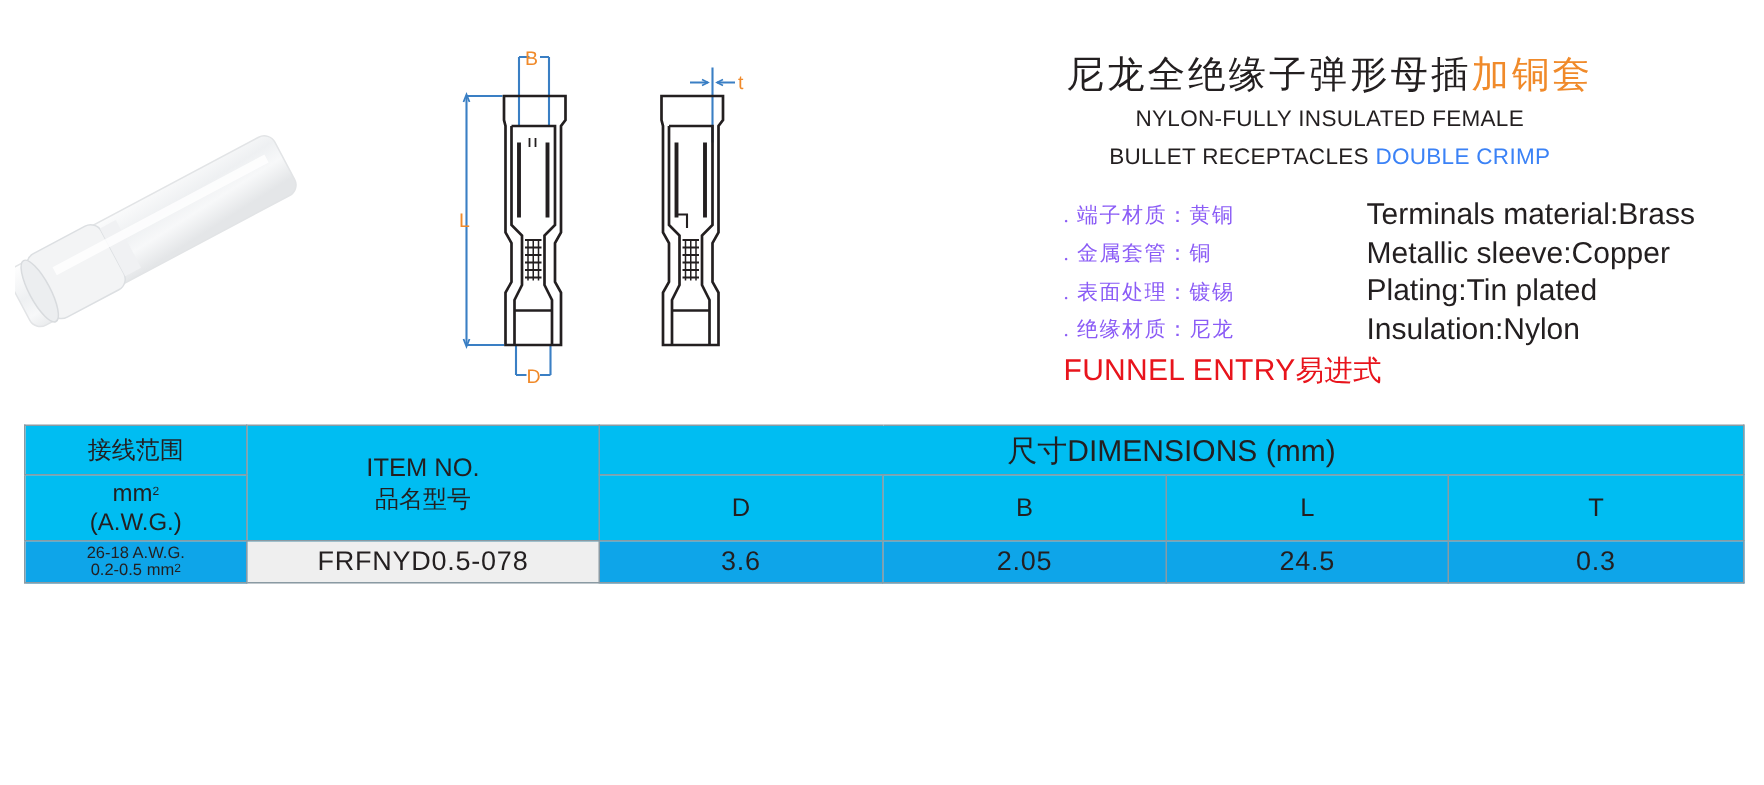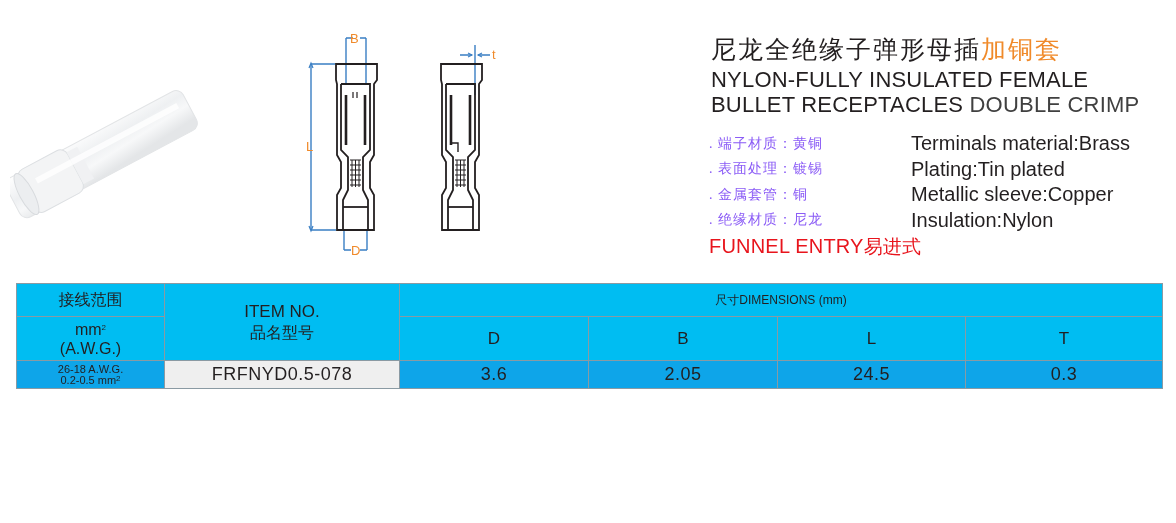--- a/index.html
+++ b/index.html
@@ -1,44 +1,44 @@
 <!DOCTYPE html>
 <html><head>
   <meta charset="utf-8">
   <style>
     html, body { margin: 0; padding: 0; background: #ffffff; }
     body { width: 1176px; height: 523px; position: relative; overflow: hidden; font-family: "Liberation Sans", "DejaVu Sans", sans-serif; color: #231f20; }
 
     .photo { position: absolute; left: 10px; top: 70px; width: 190px; height: 160px; }
     .drawing { position: absolute; left: 295px; top: 25px; width: 220px; height: 240px; }
 
-    .title-block { position: absolute; left: 711px; top: 33px; }
+    .title-block { position: absolute; left: 711px; top: 33px; text-align: center; }
     .title-cn { font-family: "DejaVu Sans", sans-serif; font-size: 25px; letter-spacing: 2px; line-height: 34px; color: #231f20; white-space: nowrap; }
     .title-cn .accent { color: #f08a2a; }
-    .title-en { font-size: 22px; line-height: 25px; color: #231f20; white-space: nowrap; letter-spacing: 0.2px; }
-    .title-en .accent { color: #404040; }
+    .title-en { font-size: 15px; line-height: 25px; color: #231f20; white-space: nowrap; letter-spacing: 0.2px; }
+    .title-en .accent { color: #3b82f6; }
 
     .specs { position: absolute; left: 709px; top: 131px; }
     .spec-row { display: flex; height: 25.5px; align-items: center; }
     .spec-cn { width: 202px; font-family: Liberation Serif, serif; font-size: 14px; letter-spacing: 1px; color: #8b5cf6; white-space: nowrap; }
     .spec-en { font-size: 20px; color: #231f20; white-space: nowrap; }
     .funnel { font-size: 20px; color: #e8141c; margin-top: 1px; white-space: nowrap; letter-spacing: 0.2px; }
     .funnel .cn { font-family: "DejaVu Sans", sans-serif; font-size: 19px; }
 
     table.spec-table { position: absolute; left: 16px; top: 283px; width: 1146px; border-collapse: collapse; table-layout: fixed; }
     table.spec-table td { border: 1.5px solid #8a9aa3; text-align: center; vertical-align: middle; padding: 0; color: #231f20; }
     .hdr { background: #00bdf2; }
     .r1 td { height: 32px; }
     .r2 td { height: 43px; }
     .r3 td { height: 27px; background: #0ea5e9; }
     .h-range { font-family: "DejaVu Sans", sans-serif; font-size: 16px; }
     .h-unit { font-size: 16px; line-height: 19px; }
     .h-item { font-size: 17px; line-height: 21px; }
     .h-item .cn { font-family: "DejaVu Sans", sans-serif; font-size: 16px; }
-    .h-dim { font-size: 12px; }
+    .h-dim { font-size: 20px; }
     .h-dim .cn { font-family: "DejaVu Sans", sans-serif; }
     .h-col { font-size: 17px; }
     .c-range { font-size: 11px; line-height: 11px; }
     .c-item { font-size: 18px; background: #efefef !important; letter-spacing: 0.5px; }
     .c-val { font-size: 18px; letter-spacing: 0.5px; }
     sup { font-size: 8px; vertical-align: top; position: relative; top: -2px; }
   </style>
 </head>
 <body>
 
@@ -114,26 +114,26 @@
     <span>BULLET RECEPTACLES </span><span class="accent">DOUBLE CRIMP</span>
   </div>
 </div>
 
 <div class="specs">
   <div class="spec-row">
     <span class="spec-cn">. 端子材质：黄铜</span>
     <span class="spec-en">Terminals material:Brass</span>
   </div>
   <div class="spec-row">
+    <span class="spec-cn">. 金属套管：铜</span>
+    <span class="spec-en">Metallic sleeve:Copper</span>
+  </div>
+  <div class="spec-row">
     <span class="spec-cn">. 表面处理：镀锡</span>
     <span class="spec-en">Plating:Tin plated</span>
-  </div>
-  <div class="spec-row">
-    <span class="spec-cn">. 金属套管：铜</span>
-    <span class="spec-en">Metallic sleeve:Copper</span>
   </div>
   <div class="spec-row">
     <span class="spec-cn">. 绝缘材质：尼龙</span>
     <span class="spec-en">Insulation:Nylon</span>
   </div>
   <div class="funnel">
     <span>FUNNEL ENTRY</span><span class="cn">易进式</span>
   </div>
 </div>
 

